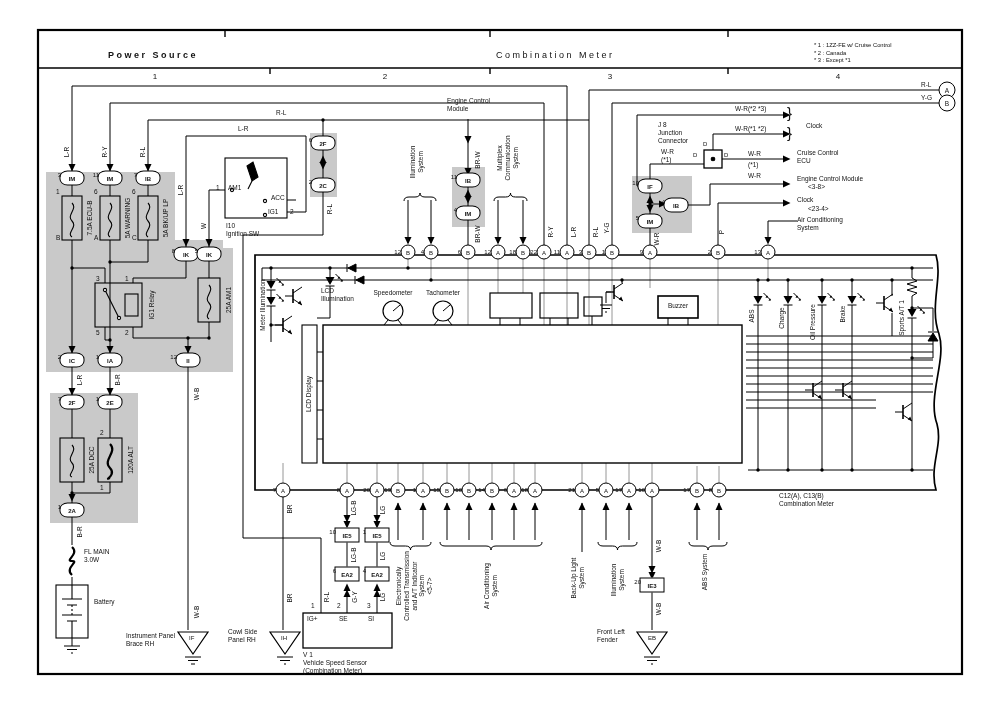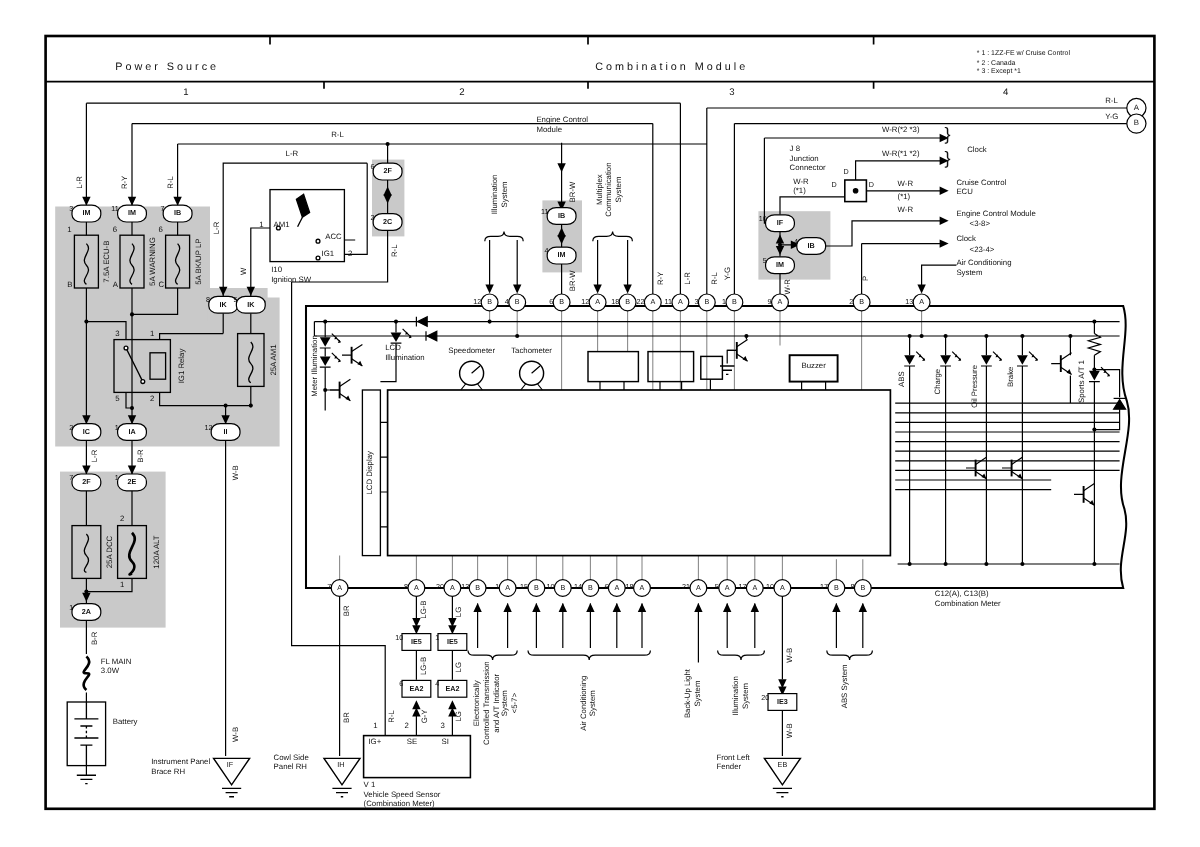--- a/index.html
+++ b/index.html
@@ -296,22 +296,22 @@
         <polygon points="912,421 907.8,419.6 910.2,416.6" fill="#000"></polygon>
         <path d="M404,201 Q404,197 409,197 H415 Q420,197 420,193 Q420,197 425,197 H431 Q436,197 436,201" fill="none" stroke="#000" stroke-width="1"></path>
         <path d="M494,201 Q494,197 499,197 H505.5 Q510.5,197 510.5,193 Q510.5,197 515.5,197 H522 Q527,197 527,201" fill="none" stroke="#000" stroke-width="1"></path>
         <path d="M390,542 Q390,546 395,546 H405.5 Q410.5,546 410.5,550 Q410.5,546 415.5,546 H426 Q431,546 431,542" fill="none" stroke="#000" stroke-width="1"></path>
         <path d="M440,542 Q440,546 445,546 H486 Q491,546 491,550 Q491,546 496,546 H537 Q542,546 542,542" fill="none" stroke="#000" stroke-width="1"></path>
         <path d="M598,542 Q598,546 603,546 H612.5 Q617.5,546 617.5,550 Q617.5,546 622.5,546 H632 Q637,546 637,542" fill="none" stroke="#000" stroke-width="1"></path>
         <path d="M689,542 Q689,546 694,546 H703 Q708,546 708,550 Q708,546 713,546 H722 Q727,546 727,542" fill="none" stroke="#000" stroke-width="1"></path>
       </g>
   </svg>
 
-  <div class="title" style="left:96px;top:50px;">Power Source</div>
-  <div class="title" style="left:496px;top:50px;">Combination Module</div>
+  <div class="title" style="left:108px;top:50px;font-weight:bold;">Power Source</div>
+  <div class="title" style="left:496px;top:50px;">Combination Meter</div>
   <div id="notes"></div>
   <div id="cols"></div>
   <div id="labels-layer">
       <div class="lbl rot" style="left: 67px; top: 152px;">L-R</div>
       <div class="lbl rot" style="left: 105px; top: 152px;">R-Y</div>
       <div class="lbl rot" style="left: 143px; top: 152px;">R-L</div>
       <div class="lbl rot" style="left: 181px; top: 190px;">L-R</div>
       <div class="lbl rot" style="left: 204px; top: 226px;">W</div>
       <div class="lbl" style="left: 276px; top: 109px;">R-L</div>
       <div class="lbl" style="left: 238px; top: 125px;">L-R</div>

